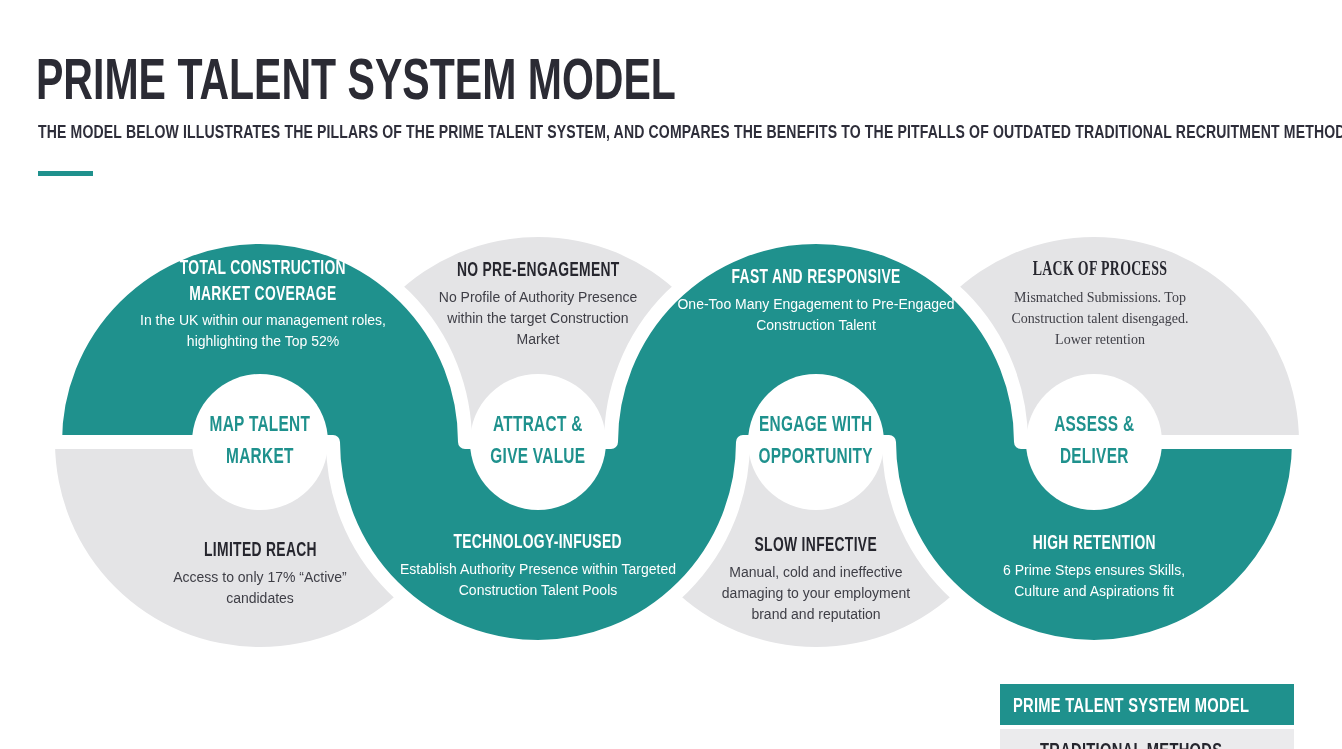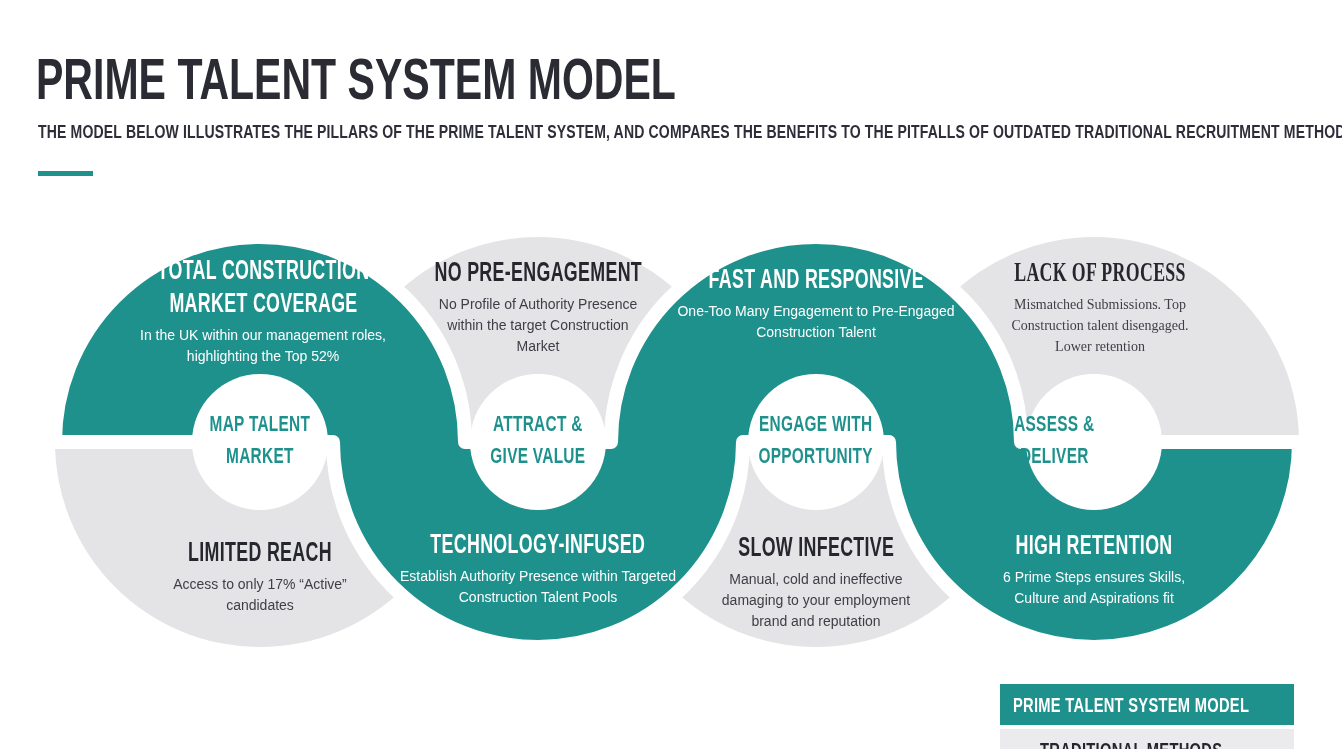--- a/index.html
+++ b/index.html
@@ -21,42 +21,42 @@
     font-size:18px; font-weight:bold; color:#2e2e3a; white-space:nowrap;
   }
   .subtitle > span { display:inline-block; transform:scaleX(0.78); transform-origin:0 50%; letter-spacing:0.2px; }
   .accent-rule { position:absolute; left:38px; top:129px; width:55px; height:5px; background:#1f918d; }
 
   
   .wave { position:absolute; left:0; top:0; }
 
   
   .sec { position:absolute; width:340px; text-align:center; }
-  .sec .h { font-weight:bold; font-size:27px; line-height:1.22; }
+  .sec .h { font-weight:bold; font-size:21px; line-height:1.22; }
   .sec .h > span { display:inline-block; transform:scaleX(0.66); transform-origin:50% 50%; white-space:pre-line; letter-spacing:0.5px; }
   .sec .b { font-size:14px; line-height:1.5; margin-top:5px; white-space:pre-line; }
   .sec.prime .h, .sec.prime .b { color:#ffffff; }
   .sec.trad  .h { color:#26262e; }
   .sec.trad  .b { color:#3e3e46; }
   .pos-b1 { left:93px;  top:212px; }
   .pos-b2 { left:368px; top:214px; }
   .pos-b3 { left:646px; top:221px; }
   .pos-b4 { left:930px; top:214px;font-family:Liberation Serif, serif; }
   .pos-t1 { left:90px;  top:494px; }
   .pos-t2 { left:368px; top:486px; }
   .pos-t3 { left:646px; top:489px; }
   .pos-t4 { left:924px; top:487px; }
 
   
   .step-label {
     position:absolute; width:180px; top:366px; text-align:center;
     color:#1f918d; font-weight:bold; font-size:22px; line-height:1.45;
   }
   .step-label > span { display:inline-block; transform:scaleX(0.7); transform-origin:50% 50%; white-space:pre-line; letter-spacing:0.4px; }
-  .pos-s1 { left:170px; } .pos-s2 { left:448px; } .pos-s3 { left:726px; } .pos-s4 { left:964px; }
+  .pos-s1 { left:170px; } .pos-s2 { left:448px; } .pos-s3 { left:726px; } .pos-s4 { left:1004px; }
 
   
   .legend { position:absolute; left:1000px; top:642px; width:294px; }
   .legend-item { height:41px; display:flex; align-items:center; padding-left:13px; box-sizing:border-box; margin-bottom:4px; }
   .legend-item.prime { background:#1f918d; color:#ffffff; }
   .legend-item.trad  { background:#ebebed; color:#26262e;padding-left:40px; }
   .legend-item > span { font-weight:bold; font-size:21px; display:inline-block; transform:scaleX(0.7); transform-origin:0 50%; white-space:nowrap; letter-spacing:0.4px; }
 </style>
 </head>
 <body>

